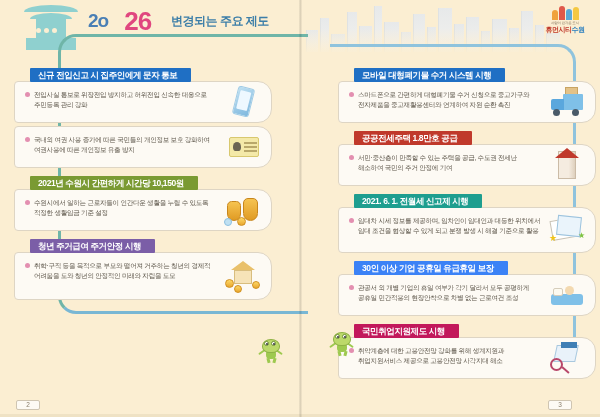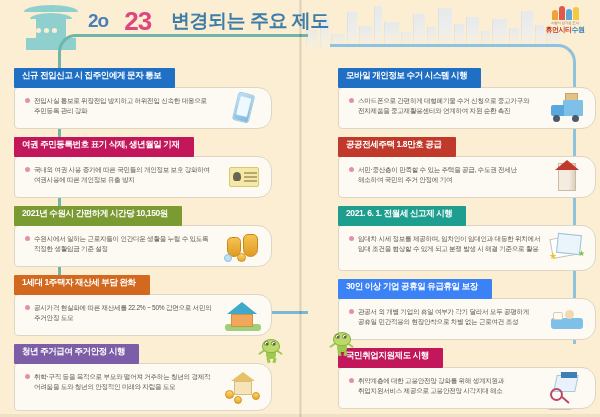--- a/index.html
+++ b/index.html
@@ -27,21 +27,21 @@
   .gate .roof2 { position:absolute; left:8px; top:11px; width:42px; height:6px; background:#8fd0cf; border-radius:50%/100% 100% 0 0;}
   .gate .body  { position:absolute; left:14px; top:16px; width:30px; height:22px; background:#8fd0cf;}
   .gate .base  { position:absolute; left:4px; top:36px; width:50px; height:12px; background:#8fd0cf;}
   .gate .dots  { position:absolute; left:6px; top:26px; width:46px; display:flex; gap:3px;}
   .gate .dots i{ width:5px; height:5px; background:#fbeed2; border-radius:50%; display:block;}
 
   
   .title-wrap { position:absolute; left:88px; top:8px; display:flex; align-items:center; gap:16px; z-index:6;}
   .t-2o { font-size:19px; font-weight:bold; color:#4a7fb5; letter-spacing:-1px;}
   .t-21 { font-size:26px; font-weight:bold; color:#e0467f; letter-spacing:-1px; line-height:1;}
-  .t-rest { font-size:19px; font-weight:bold; color:#3c7ea8; letter-spacing:-0.5px; margin-left:4px;}
+  .t-rest { font-size:12px; font-weight:bold; color:#3c7ea8; letter-spacing:-0.5px; margin-left:4px;}
 
   
   .logo { position:absolute; right:8px; top:4px; width:54px; text-align:center; z-index:7;}
   .logo .figs { display:flex; justify-content:center; align-items:flex-end; gap:1px; height:16px;}
   .logo .figs span { display:block; width:6px; border-radius:3px 3px 0 0;}
   .logo .sub { font-size:3.5px; color:#7a6a52; letter-spacing:-0.2px; margin-top:1px;}
   .logo .name { font-size:7px; font-weight:bold; color:#c0392b; letter-spacing:-0.5px;}
   .logo .name em { color:#2a7fbf; font-style:normal;}
 
   
@@ -55,24 +55,25 @@
            border-top-color:#8fc3dd; border-right-color:#8fc3dd; }
 
   
   .col { position:absolute; width:258px; z-index:4; }
   .colL { left:14px; top:64px; }
   .colR { left:338px; top:64px; }
 
   .card { position:relative; margin-bottom:4px; }
   .card .hdr {
     position:relative; display:inline-block;
-    padding:2px 14px 2px 8px; height:20px; line-height:10px;
+    padding:2px 14px 2px 8px; height:14px; line-height:10px;
     font-size:8.5px; font-weight:bold; color:#ffffff;
     letter-spacing:-0.4px; white-space:nowrap; z-index:3;
     border-radius:1px;
+    margin-left:16px;
   }
   .card .bubble {
     position:relative; margin-top:-1px;
     min-height:42px; padding:8px 52px 7px 10px;
     background:#fdfaf4; border:1px solid #ded5c4;
     border-radius:4px 14px 14px 4px;
   }
   .card .bullet { display:flex; gap:4px; }
   .card .dot {
     flex:0 0 auto; width:5px; height:5px; margin-top:2px;
@@ -180,21 +181,21 @@
     <div class="dots">
         <i></i>
         <i></i>
         <i></i>
         <i></i>
       </div>
   </div>
 
   <div class="title-wrap">
     <span class="t-2o">2o</span>
-    <span class="t-21">23</span>
+    <span class="t-21">26</span>
     <span class="t-rest">변경되는 주요 제도</span>
   </div>
 
   <div class="logo">
     <div class="figs">
       <span style="height:10px;background:#f0a23c"></span>
       <span style="height:14px;background:#e0594a"></span>
       <span style="height:11px;background:#5aa9d8"></span>
       <span style="height:13px;background:#f4c842"></span>
     </div>
@@ -214,21 +215,20 @@
             <span class="dot"></span>
           <div class="desc">전입사실 통보로 위장전입 방지하고 허위전입 신속한 대응으로 주민등록 관리 강화</div>
           </div>
         <div class="art">
             <span class="ic phone"></span>
           </div>
       </div>
     </div>
 
     <div class="card">
-      <div class="hdr" style="background:#c2185b">여권 주민등록번호 표기 삭제, 생년월일 기재</div>
       <div class="bubble">
         <div class="bullet">
             <span class="dot"></span>
           <div class="desc">국내외 여권 사용 증가에 따른 국민들의 개인정보 보호 강화하여 여권사용에 따른 개인정보 유출 방지</div>
           </div>
         <div class="art">
             <span class="ic idcard"></span>
           </div>
       </div>
     </div>
@@ -242,34 +242,20 @@
           </div>
         <div class="art">
           <span class="bag" style="left:4px;top:8px;width:14px;height:20px"></span>
           <span class="bag" style="left:20px;top:5px;width:15px;height:23px"></span>
           <span class="coin" style="left:14px;top:24px;width:9px;height:9px"></span>
           <span class="coin" style="left:1px;top:25px;width:8px;height:8px;background:#bfe0f2;border-color:#8ec0e0"></span>
         </div>
       </div>
     </div>
 
-    <div class="card">
-      <div class="hdr" style="background:#d2691e">1세대 1주택자 재산세 부담 완화</div>
-      <div class="bubble">
-        <div class="bullet">
-            <span class="dot"></span>
-          <div class="desc">공시가격 현실화에 따른 재산세를 22.2% ~ 50% 감면으로 서민의 주거안정 도모</div>
-          </div>
-        <div class="art house3d">
-          <span class="grass"></span>
-            <span class="wallA"></span>
-            <span class="roofA"></span>
-        </div>
-      </div>
-    </div>
 
     <div class="card">
       <div class="hdr" style="background:#7b5ea7">청년 주거급여 주거안정 시행</div>
       <div class="bubble" style="min-height:48px">
         <div class="bullet">
             <span class="dot"></span>
           <div class="desc">취학·구직 등을 목적으로 부모와 떨어져 거주하는 청년의 경제적 어려움을 도와 청년의 안정적인 미래와 자립을 도모</div>
           </div>
         <div class="art">
           <span class="ic" style="left:8px;top:2px;width:0;height:0;border-left:12px solid transparent;border-right:12px solid transparent;border-bottom:9px solid #e9c06a"></span>
@@ -279,21 +265,21 @@
           <span class="coin" style="left:11px;top:26px;width:8px;height:8px"></span>
         </div>
       </div>
     </div>
 
   </div>
 
   <div class="col colR">
 
     <div class="card">
-      <div class="hdr" style="background:#1f6fc4">모바일 개인정보 수거 시스템 시행</div>
+      <div class="hdr" style="background:#1f6fc4">모바일 대형폐기물 수거 시스템 시행</div>
       <div class="bubble">
         <div class="bullet">
             <span class="dot"></span>
           <div class="desc">스마트폰으로 간편하게 대형폐기물 수거 신청으로 중고가구와 전자제품을 중고재활용센터와 연계하여 자원 순환 촉진</div>
           </div>
         <div class="art truck">
           <span class="pkg"></span>
             <span class="box"></span>
             <span class="cab"></span>
           <span class="w1"></span>

